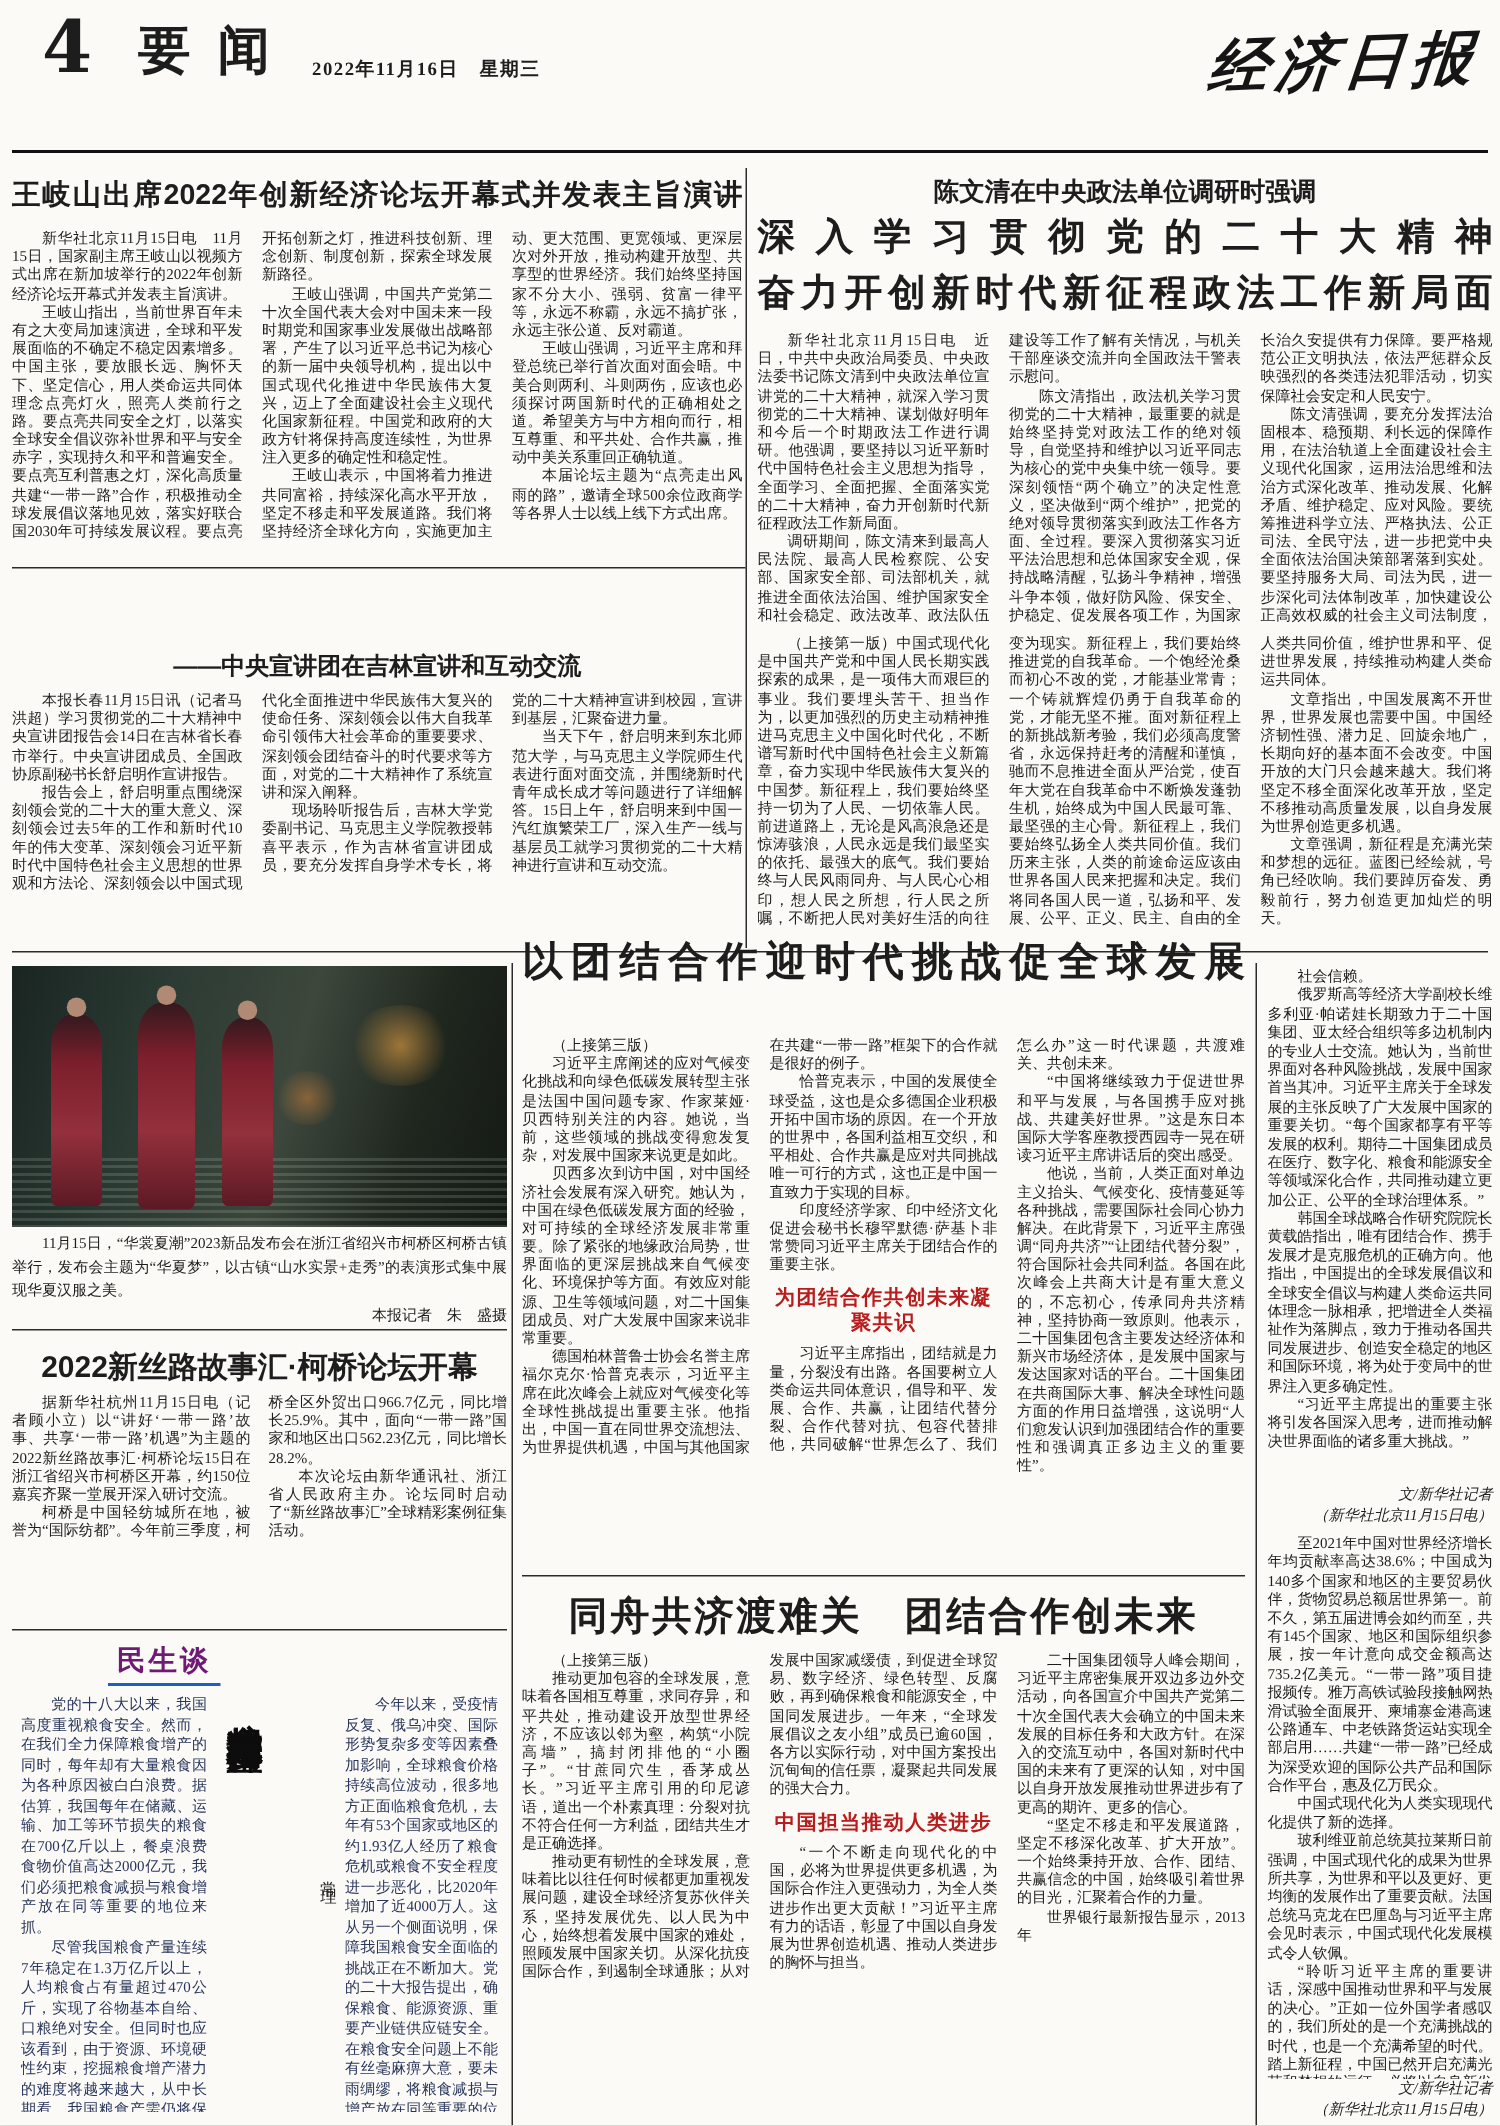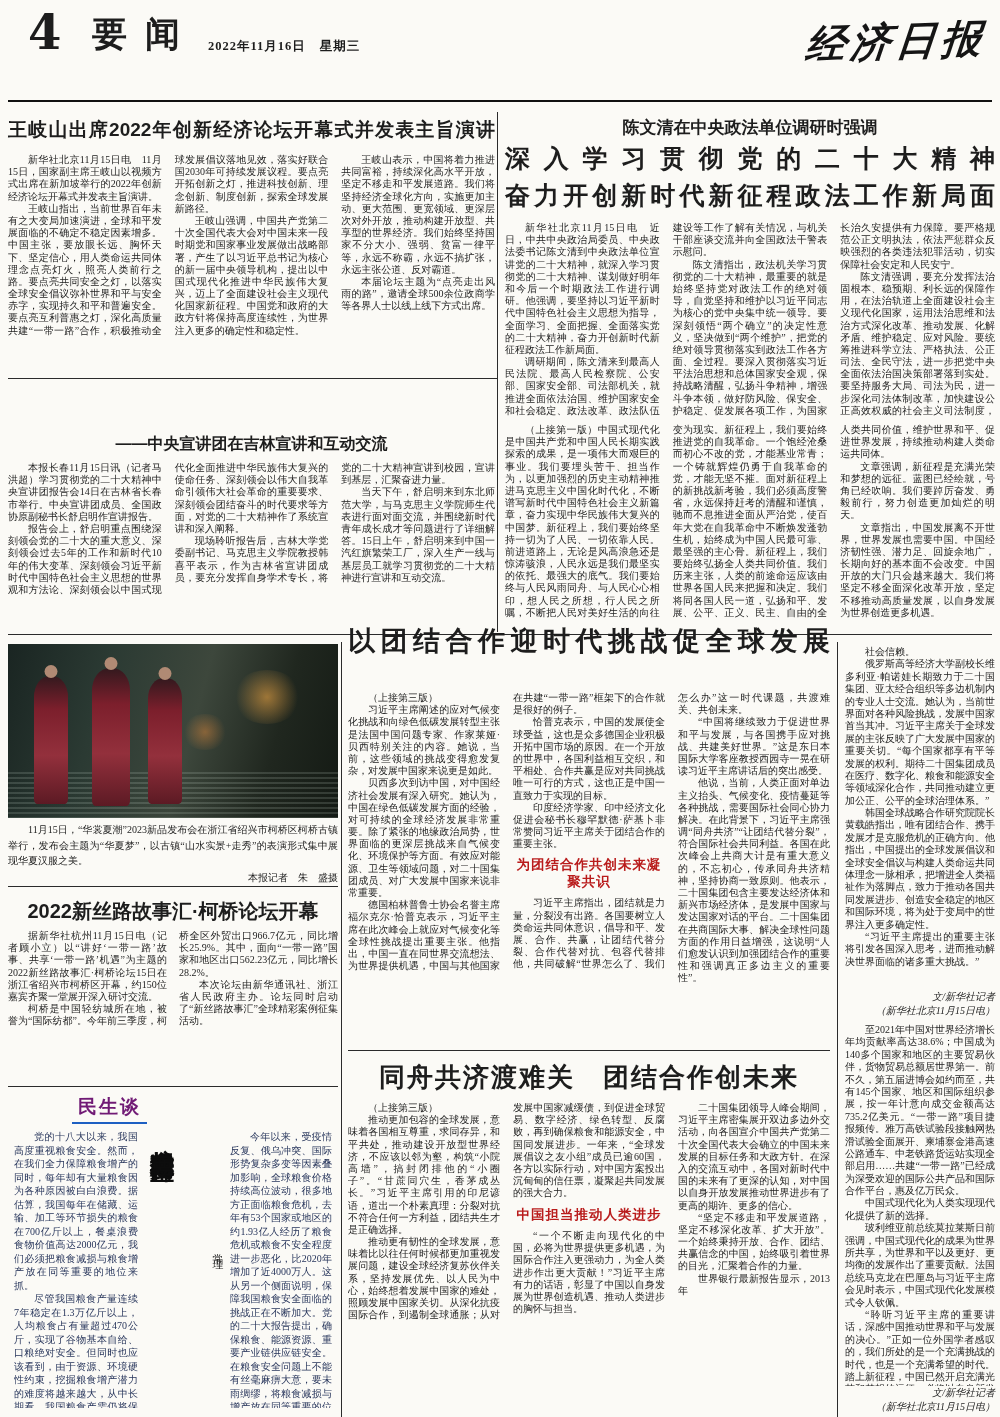--- a/index.html
+++ b/index.html
@@ -109,20 +109,21 @@
   </div>
   <div class="masthead">经济日报</div>
   <div class="hrule thick" style="left:8px;top:100px;width:984px;"></div>
 
   <div class="hl-wang">王岐山出席2022年创新经济论坛开幕式并发表主旨演讲</div>
   <div class="art-body cols3" style="left:8px;top:154px;width:487px;height:220px;">
       <p>新华社北京11月15日电　11月15日，国家副主席王岐山以视频方式出席在新加坡举行的2022年创新经济论坛开幕式并发表主旨演讲。</p>
       <p>王岐山指出，当前世界百年未有之大变局加速演进，全球和平发展面临的不确定不稳定因素增多。中国主张，要放眼长远、胸怀天下、坚定信心，用人类命运共同体理念点亮灯火，照亮人类前行之路。要点亮共同安全之灯，以落实全球安全倡议弥补世界和平与安全赤字，实现持久和平和普遍安全。要点亮互利普惠之灯，深化高质量共建“一带一路”合作，积极推动全球发展倡议落地见效，落实好联合国2030年可持续发展议程。要点亮开拓创新之灯，推进科技创新、理念创新、制度创新，探索全球发展新路径。</p>
       <p>王岐山强调，中国共产党第二十次全国代表大会对中国未来一段时期党和国家事业发展做出战略部署，产生了以习近平总书记为核心的新一届中央领导机构，提出以中国式现代化推进中华民族伟大复兴，迈上了全面建设社会主义现代化国家新征程。中国党和政府的大政方针将保持高度连续性，为世界注入更多的确定性和稳定性。</p>
       <p>王岐山表示，中国将着力推进共同富裕，持续深化高水平开放，坚定不移走和平发展道路。我们将坚持经济全球化方向，实施更加主动、更大范围、更宽领域、更深层次对外开放，推动构建开放型、共享型的世界经济。我们始终坚持国家不分大小、强弱、贫富一律平等，永远不称霸，永远不搞扩张，永远主张公道、反对霸道。</p>
+      <p>王岐山强调，习近平主席和拜登总统已举行首次面对面会晤。中美合则两利、斗则两伤，应该也必须探讨两国新时代的正确相处之道。希望美方与中方相向而行，相互尊重、和平共处、合作共赢，推动中美关系重回正确轨道。</p>
       <p>本届论坛主题为“点亮走出风雨的路”，邀请全球500余位政商学等各界人士以线上线下方式出席。</p>
     </div>
 
   <div class="vrule" style="left:497px;top:112px;height:520px;"></div>
 
   <div class="kicker-chen">陈文清在中央政法单位调研时强调</div>
   <div class="hl-chen" style="top:146px;">深入学习贯彻党的二十大精神</div>
   <div class="hl-chen" style="top:183px;">奋力开创新时代新征程政法工作新局面</div>
   <div class="art-body cols3" style="left:505px;top:222px;width:490px;height:198px;">
       <p>新华社北京11月15日电　近日，中共中央政治局委员、中央政法委书记陈文清到中央政法单位宣讲党的二十大精神，就深入学习贯彻党的二十大精神、谋划做好明年和今后一个时期政法工作进行调研。他强调，要坚持以习近平新时代中国特色社会主义思想为指导，全面学习、全面把握、全面落实党的二十大精神，奋力开创新时代新征程政法工作新局面。</p>
@@ -135,22 +136,22 @@
   <div class="sub-xuanjiang">——中央宣讲团在吉林宣讲和互动交流</div>
   <div class="art-body cols3" style="left:8px;top:462px;width:487px;height:166px;">
       <p>本报长春11月15日讯（记者马洪超）学习贯彻党的二十大精神中央宣讲团报告会14日在吉林省长春市举行。中央宣讲团成员、全国政协原副秘书长舒启明作宣讲报告。</p>
       <p>报告会上，舒启明重点围绕深刻领会党的二十大的重大意义、深刻领会过去5年的工作和新时代10年的伟大变革、深刻领会习近平新时代中国特色社会主义思想的世界观和方法论、深刻领会以中国式现代化全面推进中华民族伟大复兴的使命任务、深刻领会以伟大自我革命引领伟大社会革命的重要要求、深刻领会团结奋斗的时代要求等方面，对党的二十大精神作了系统宣讲和深入阐释。</p>
       <p>现场聆听报告后，吉林大学党委副书记、马克思主义学院教授韩喜平表示，作为吉林省宣讲团成员，要充分发挥自身学术专长，将党的二十大精神宣讲到校园，宣讲到基层，汇聚奋进力量。</p>
       <p>当天下午，舒启明来到东北师范大学，与马克思主义学院师生代表进行面对面交流，并围绕新时代青年成长成才等问题进行了详细解答。15日上午，舒启明来到中国一汽红旗繁荣工厂，深入生产一线与基层员工就学习贯彻党的二十大精神进行宣讲和互动交流。</p>
     </div>
 
   <div class="art-body cols3" style="left:505px;top:424px;width:490px;height:204px;">
       <p>（上接第一版）中国式现代化是中国共产党和中国人民长期实践探索的成果，是一项伟大而艰巨的事业。我们要埋头苦干、担当作为，以更加强烈的历史主动精神推进马克思主义中国化时代化，不断谱写新时代中国特色社会主义新篇章，奋力实现中华民族伟大复兴的中国梦。新征程上，我们要始终坚持一切为了人民、一切依靠人民。前进道路上，无论是风高浪急还是惊涛骇浪，人民永远是我们最坚实的依托、最强大的底气。我们要始终与人民风雨同舟、与人民心心相印，想人民之所想，行人民之所嘱，不断把人民对美好生活的向往变为现实。新征程上，我们要始终推进党的自我革命。一个饱经沧桑而初心不改的党，才能基业常青；一个铸就辉煌仍勇于自我革命的党，才能无坚不摧。面对新征程上的新挑战新考验，我们必须高度警省，永远保持赶考的清醒和谨慎，驰而不息推进全面从严治党，使百年大党在自我革命中不断焕发蓬勃生机，始终成为中国人民最可靠、最坚强的主心骨。新征程上，我们要始终弘扬全人类共同价值。我们历来主张，人类的前途命运应该由世界各国人民来把握和决定。我们将同各国人民一道，弘扬和平、发展、公平、正义、民主、自由的全人类共同价值，维护世界和平、促进世界发展，持续推动构建人类命运共同体。</p>
+      <p>文章指出，中国发展离不开世界，世界发展也需要中国。中国经济韧性强、潜力足、回旋余地广，长期向好的基本面不会改变。中国开放的大门只会越来越大。我们将坚定不移全面深化改革开放，坚定不移推动高质量发展，以自身发展为世界创造更多机遇。</p>
       <p>文章强调，新征程是充满光荣和梦想的远征。蓝图已经绘就，号角已经吹响。我们要踔厉奋发、勇毅前行，努力创造更加灿烂的明天。</p>
-      <p>文章指出，中国发展离不开世界，世界发展也需要中国。中国经济韧性强、潜力足、回旋余地广，长期向好的基本面不会改变。中国开放的大门只会越来越大。我们将坚定不移全面深化改革开放，坚定不移推动高质量发展，以自身发展为世界创造更多机遇。</p>
     </div>
 
   <div class="hrule" style="left:8px;top:634px;width:984px;"></div>
   <div class="vrule" style="left:341px;top:642px;height:775px;"></div>
   <div class="vrule" style="left:837px;top:642px;height:775px;"></div>
 
   <div class="photo">
     <span class="glow g1"></span>
     <span class="glow g2"></span>
     <div class="water"></div>

